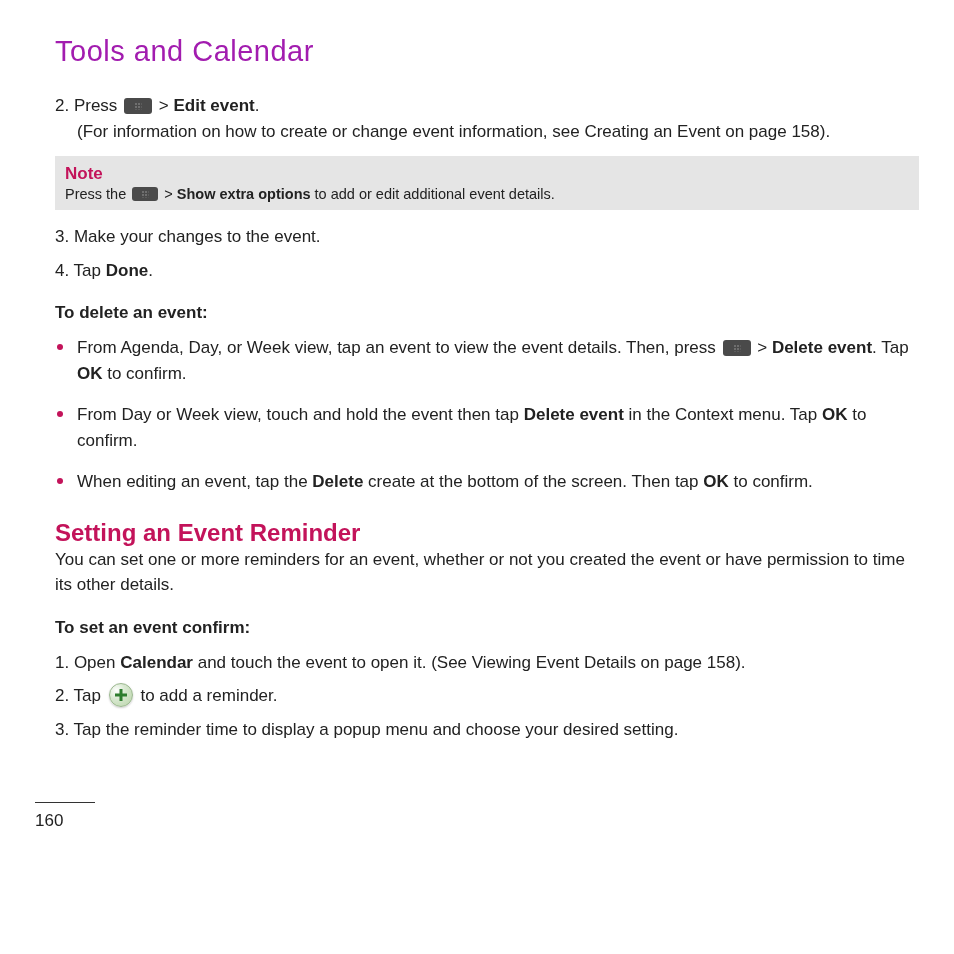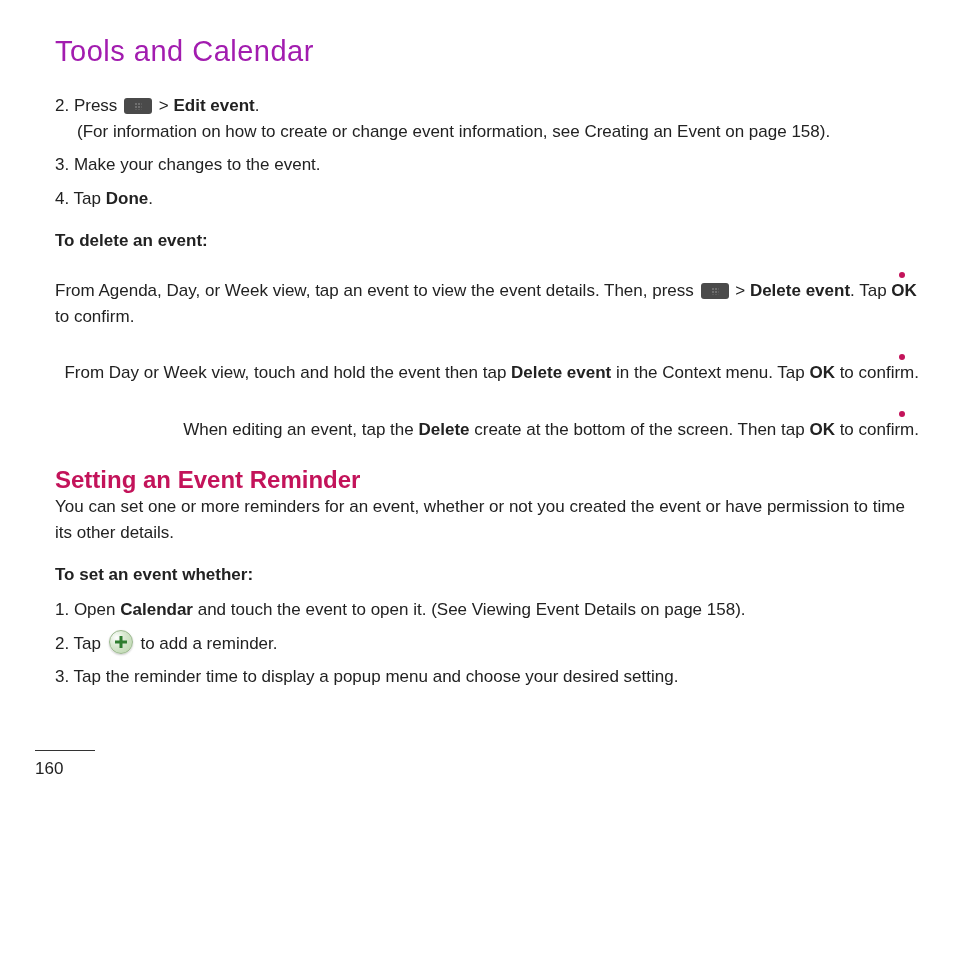--- a/index.html
+++ b/index.html
@@ -76,25 +76,24 @@
     color: #222;
   }
   .subheading {
     font-weight: 600;
     font-size: 17px;
     margin-top: 20px;
     margin-bottom: 12px;
   }
   .bullet-item {
     display: flex;
-    align-items: flex-end;
+    align-items: flex-start;
     margin-bottom: 16px;
     font-size: 17px;
     line-height: 1.5;
-    flex-direction: column;
   }
   .bullet {
     width: 6px;
     height: 6px;
     background: #c3135a;
     border-radius: 50%;
     margin-top: 9px;
     margin-right: 14px;
     margin-left: 2px;
     flex-shrink: 0;
@@ -160,20 +159,26 @@
 <body>
 
 <div class="page">
   <h1 class="chapter-title">Tools and Calendar</h1>
 
   <div class="step">
     <span>2. Press  </span><span class="menu-pill"></span><span>  &gt; </span><strong>Edit event</strong><span>.</span>
     <span class="step-indent sub-indent">(For information on how to create or change event information, see Creating an Event on page 158).</span>
   </div>
 
+  <div class="note-box">
+    <div class="note-title">Note</div>
+    <div class="note-text">
+      <span>Press the  </span><span class="menu-pill small"></span><span> &gt; </span><strong>Show extra options</strong><span> to add or edit additional event details.</span>
+    </div>
+  </div>
 
   <div class="step">3. Make your changes to the event.</div>
 
   <div class="step">
     <span>4. Tap </span><strong>Done</strong><span>.</span>
   </div>
 
   <div class="subheading">To delete an event:</div>
 
   <div class="bullet-item">
@@ -193,21 +198,21 @@
   <div class="bullet-item">
     <div class="bullet"></div>
     <div class="bullet-text">
       <span>When editing an event, tap the </span><strong>Delete</strong><span> create at the bottom of the screen. Then tap </span><strong>OK</strong><span> to confirm.</span>
     </div>
   </div>
 
   <div class="section-heading">Setting an Event Reminder</div>
   <div class="body-text">You can set one or more reminders for an event, whether or not you created the event or have permission to time its other details.</div>
 
-  <div class="subheading">To set an event whether:</div>
+  <div class="subheading">To set an event confirm:</div>
 
   <div class="step">
     <span>1. Open </span><strong>Calendar</strong><span> and touch the event to open it. (See Viewing Event Details on page 158).</span>
   </div>
 
   <div class="step">
     <span>2. Tap  </span><span class="add-icon"></span><span>  to add a reminder.</span>
   </div>
 
   <div class="step">3. Tap the reminder time to display a popup menu and choose your desired setting.</div>

